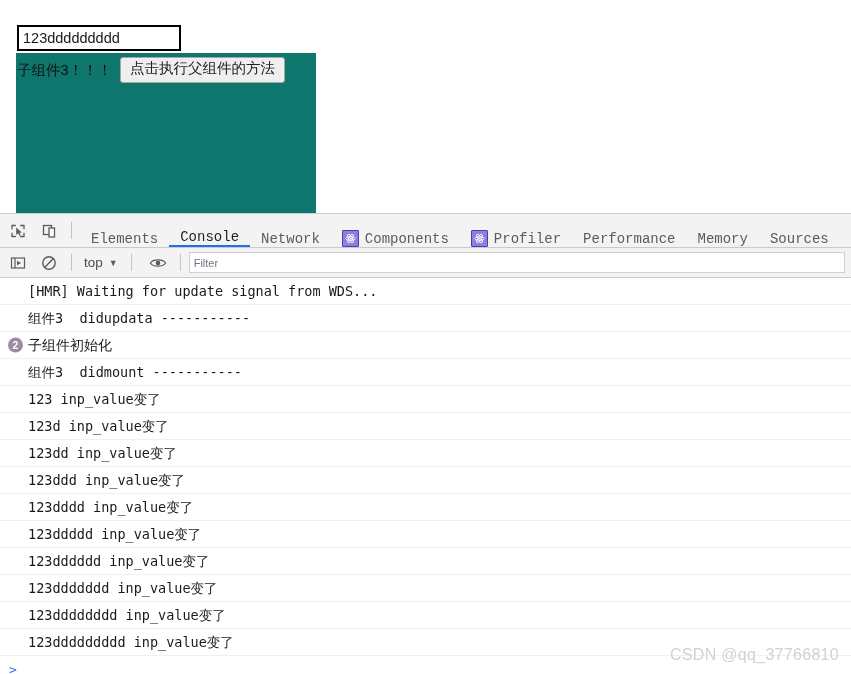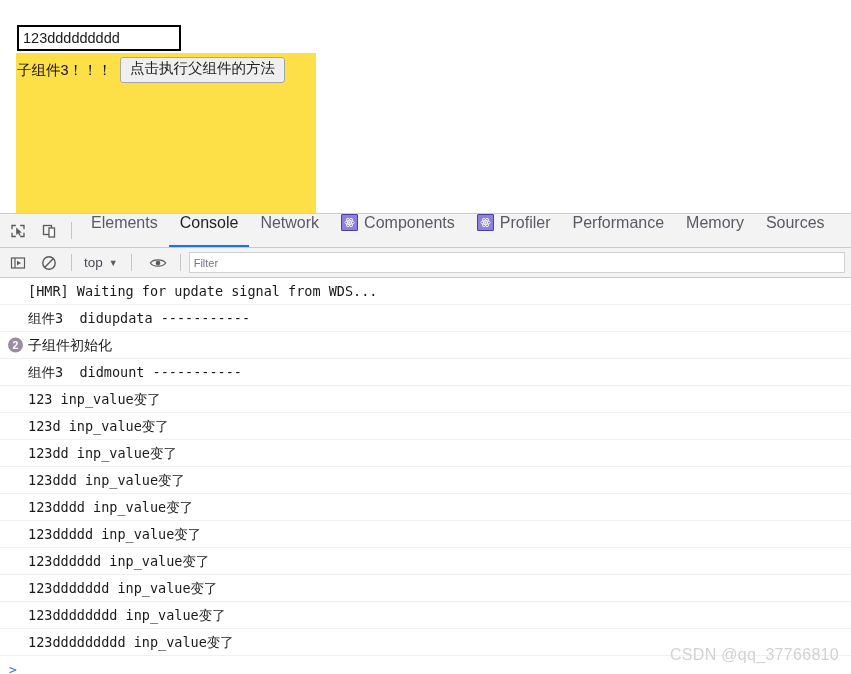--- a/index.html
+++ b/index.html
@@ -40,21 +40,21 @@
     padding: 0 4px;
     outline: none;
     border-radius: 0;
   }
   #pink-block {
     position: absolute;
     left: 0;
     top: 53px;
     width: 300px;
     height: 160px;
-    background: #fde047;
+    background: #0f766e;
   }
   #child-row {
     position: absolute;
     left: 0;
     top: 0;
     height: 34px;
     display: flex;
     align-items: center;
     white-space: nowrap;
   }
@@ -114,24 +114,24 @@
   .tb-sep {
     width: 1px;
     height: 17px;
     background: #c4c4c4;
     margin: 0 8px 0 9px;
     flex: none;
   }
   .tab {
     height: 33px;
     display: flex;
-    align-items: flex-start;
+    align-items: flex-end;
     padding: 0 11px;
-    font-family: Liberation Sans, sans-serif;
-    font-size: 16px;
+    font-family: Liberation Mono, monospace;
+    font-size: 14px;
     color: #5a5a66;
     cursor: default;
     box-sizing: border-box;
     position: relative;
     flex: none;
     white-space: nowrap;
   }
   .tab.active {
     color: #1f1f25;
     border-bottom: 2px solid #1a73e8;

